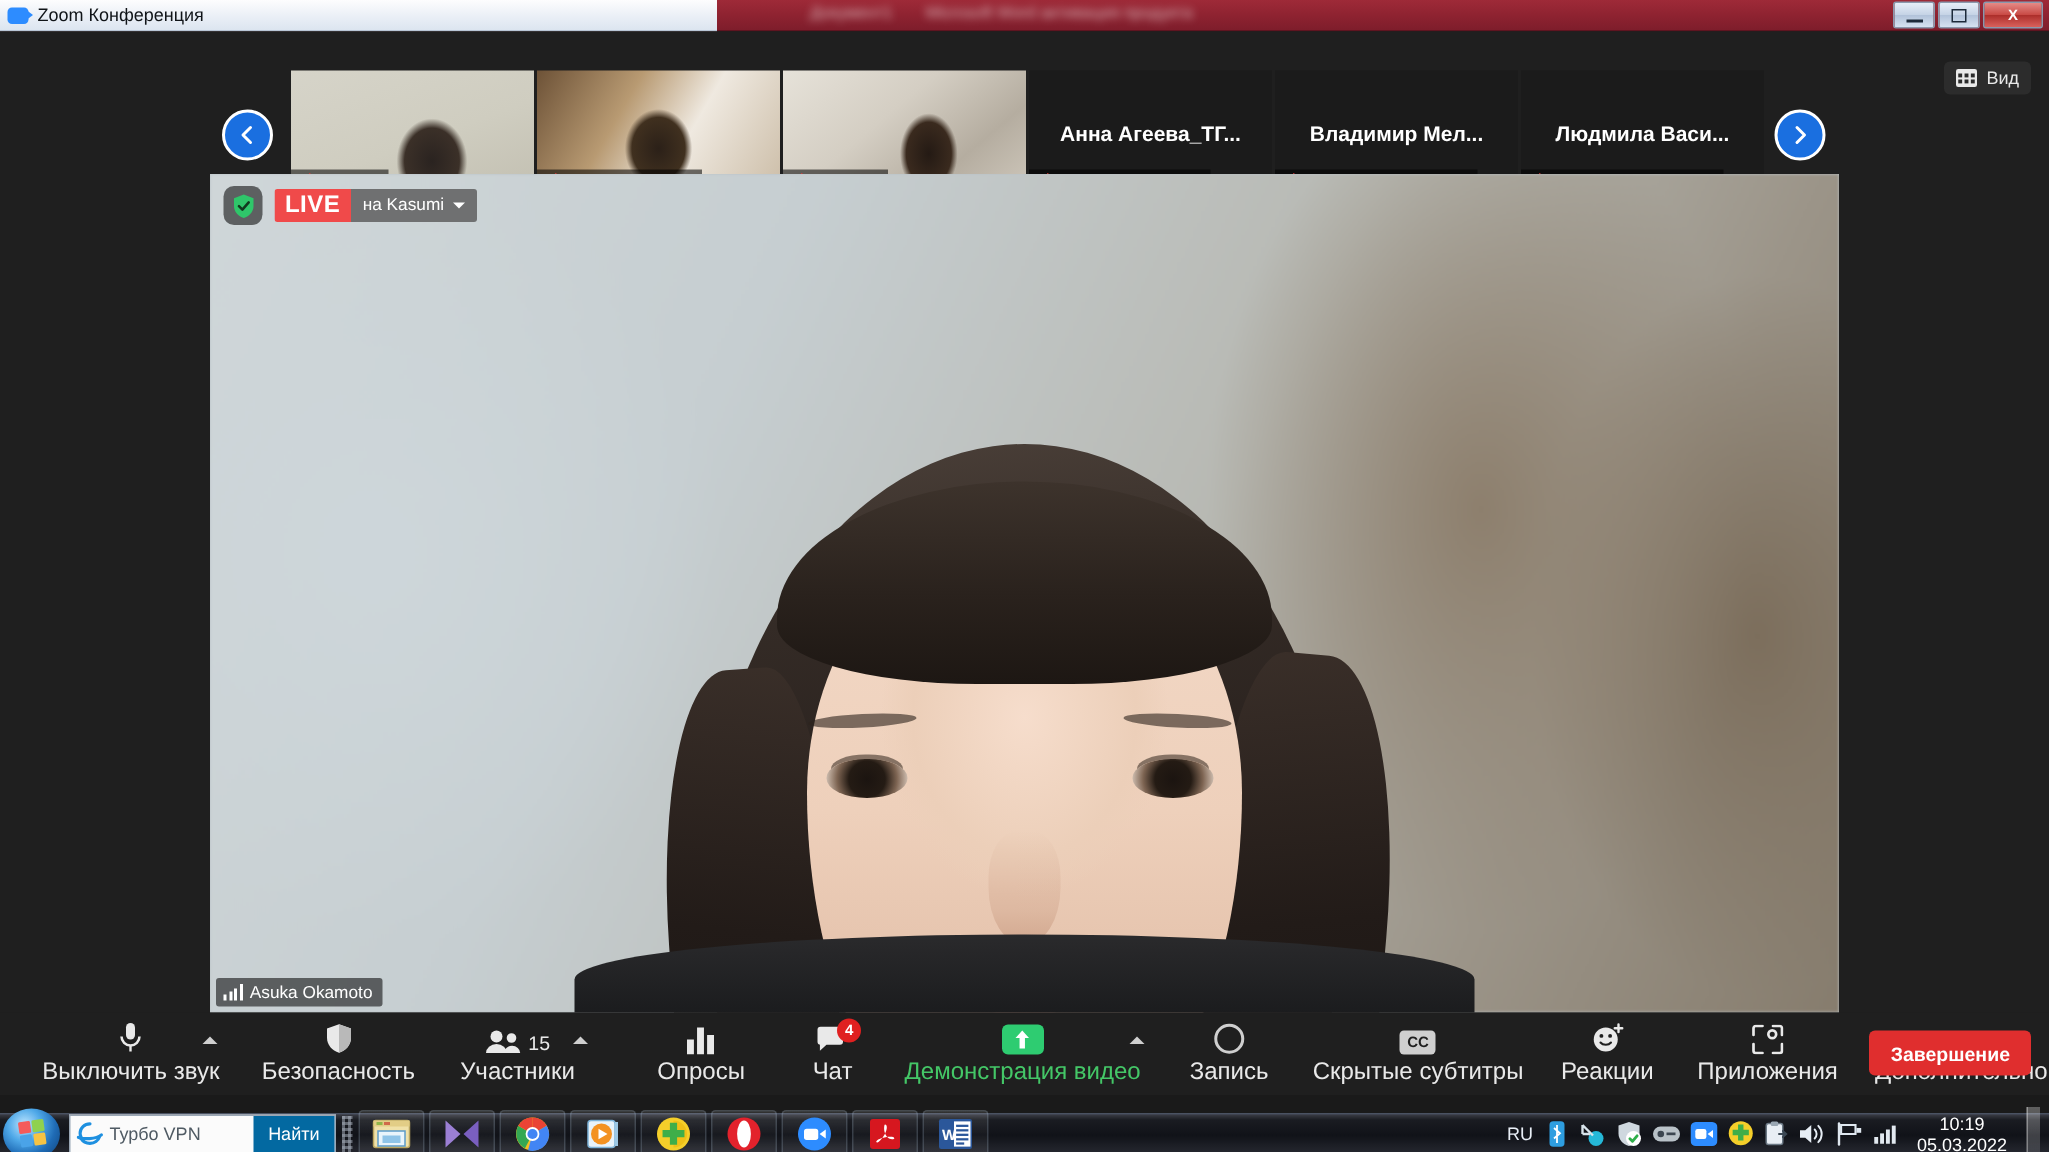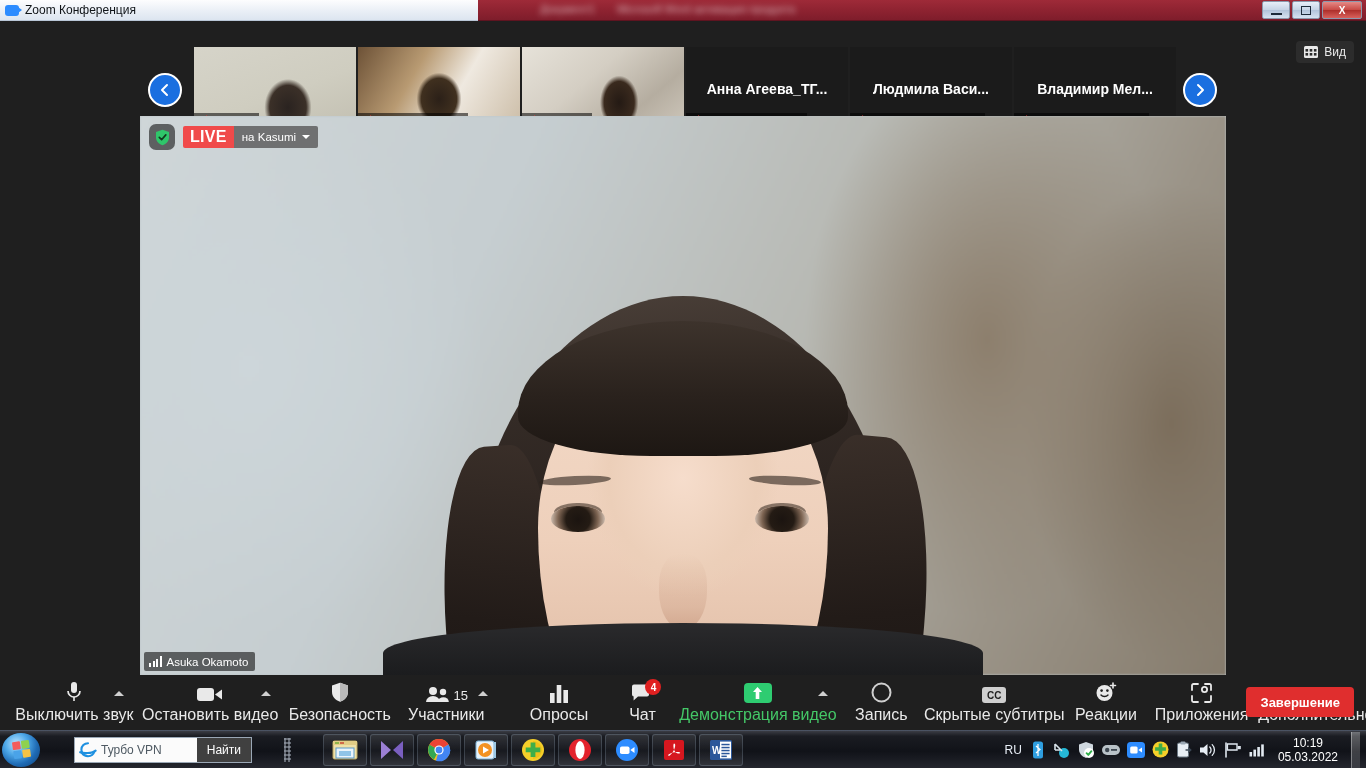--- a/index.html
+++ b/index.html
@@ -258,40 +258,40 @@
   }
   .cc-ico{
     width:24px;height:16px;border-radius:3px;background:#cfcfcf;color:#1f1f1f;
     font-size:10px;font-weight:bold;display:flex;align-items:center;justify-content:center;
   }
   .dots{ display:flex; gap:4px; align-items:center; }
   .dots i{ width:4px;height:4px;border-radius:50%;background:#cfcfcf;display:block; }
 
   
   .taskbar{
-    position:absolute; left:0; bottom:0; width:1366px; height:38px;
+    position:absolute; left:0; bottom:0; width:1366px; height:26px;
     background:linear-gradient(180deg,rgba(60,62,70,.96) 0%,rgba(26,28,34,.97) 14%,rgba(16,18,24,.98) 55%,rgba(36,38,46,.97) 100%);
     border-top:1px solid rgba(150,170,200,.35);
-    display:flex; align-items:center;gap:28px;
+    display:flex; align-items:center;
   }
   .start-orb{
     width:38px;height:34px;margin-left:2px;border-radius:50%;cursor:pointer;
     background:radial-gradient(circle at 38% 32%, #bfe6ff 0%, #4ea8e8 34%, #1f6bb5 62%, #0d3e74 100%);
     display:flex;align-items:center;justify-content:center;flex:none;
   }
   .orb-flag{ width:17px;height:17px;display:grid;grid-template-columns:1fr 1fr;grid-template-rows:1fr 1fr;gap:1.5px;transform:rotate(-8deg); }
   .orb-flag i{ display:block;border-radius:1px; }
   .vpn-box{
     margin-left:6px; width:178px; height:26px; background:#fbfbfb;
     display:flex; align-items:center; flex:none; border:1px solid #9aa7b5;
   }
   .vpn-ico{ width:22px;height:22px;margin-left:2px;display:flex;align-items:center;justify-content:center;flex:none; }
   .vpn-txt{ font-size:12px; color:#4f5a63; margin-left:2px; white-space:nowrap; }
   .vpn-find{
-    margin-left:auto; height:24px; background:#404040; color:#fff; font-size:12px;
+    margin-left:auto; height:24px; background:#0369a1; color:#fff; font-size:12px;
     padding:0 10px; display:flex; align-items:center; cursor:pointer;
   }
   .grip{ width:7px;height:24px;margin:0 4px;flex:none;
     background:repeating-linear-gradient(180deg, rgba(220,230,245,.55) 0 2px, transparent 2px 4px),
                repeating-linear-gradient(90deg, rgba(220,230,245,.55) 0 2px, transparent 2px 4px);
     background-size:4px 4px; opacity:.7; }
   .tb-apps{ display:flex; align-items:center; gap:3px; }
   .app-btn{
     width:44px;height:32px;border-radius:3px;cursor:pointer;
     border:1px solid rgba(170,190,215,.22);
@@ -391,42 +391,42 @@
               <rect x="3" y="1" width="5" height="7.5" rx="2.5" fill="#e23b3b"></rect>
               <path d="M1.6 7.2 a3.9 3.9 0 0 0 7.8 0" fill="none" stroke="#e23b3b" stroke-width="1.3"></path>
               <rect x="4.7" y="10.4" width="1.6" height="2.6" fill="#e23b3b"></rect>
               <line x1="1" y1="13.2" x2="10" y2="0.8" stroke="#e23b3b" stroke-width="1.5"></line>
             </svg>
             <span class="nm">Анна Агеева_ТГПУ</span>
           </div>
         </div>
 
         <div class="tile noavatar">
+          <div class="centername">Владимир Мел...</div>
+          <div class="namebar">
+            <svg class="micoff" viewBox="0 0 11 14">
+              <rect x="3" y="1" width="5" height="7.5" rx="2.5" fill="#e23b3b"></rect>
+              <path d="M1.6 7.2 a3.9 3.9 0 0 0 7.8 0" fill="none" stroke="#e23b3b" stroke-width="1.3"></path>
+              <rect x="4.7" y="10.4" width="1.6" height="2.6" fill="#e23b3b"></rect>
+              <line x1="1" y1="13.2" x2="10" y2="0.8" stroke="#e23b3b" stroke-width="1.5"></line>
+            </svg>
+            <span class="nm">Владимир Мельников</span>
+          </div>
+        </div>
+
+        <div class="tile noavatar">
           <div class="centername">Людмила Васи...</div>
           <div class="namebar">
             <svg class="micoff" viewBox="0 0 11 14">
               <rect x="3" y="1" width="5" height="7.5" rx="2.5" fill="#e23b3b"></rect>
               <path d="M1.6 7.2 a3.9 3.9 0 0 0 7.8 0" fill="none" stroke="#e23b3b" stroke-width="1.3"></path>
               <rect x="4.7" y="10.4" width="1.6" height="2.6" fill="#e23b3b"></rect>
               <line x1="1" y1="13.2" x2="10" y2="0.8" stroke="#e23b3b" stroke-width="1.5"></line>
             </svg>
             <span class="nm">Людмила Васильевна</span>
-          </div>
-        </div>
-
-        <div class="tile noavatar">
-          <div class="centername">Владимир Мел...</div>
-          <div class="namebar">
-            <svg class="micoff" viewBox="0 0 11 14">
-              <rect x="3" y="1" width="5" height="7.5" rx="2.5" fill="#e23b3b"></rect>
-              <path d="M1.6 7.2 a3.9 3.9 0 0 0 7.8 0" fill="none" stroke="#e23b3b" stroke-width="1.3"></path>
-              <rect x="4.7" y="10.4" width="1.6" height="2.6" fill="#e23b3b"></rect>
-              <line x1="1" y1="13.2" x2="10" y2="0.8" stroke="#e23b3b" stroke-width="1.5"></line>
-            </svg>
-            <span class="nm">Владимир Мельников</span>
           </div>
         </div>
 
       </div>
 
       <div class="nav-arrow next">
         <svg width="16" height="16" viewBox="0 0 16 16">
           <path d="M6 3 L11 8 L6 13" fill="none" stroke="#ffffff" stroke-width="2" stroke-linecap="round" stroke-linejoin="round"></path>
         </svg>
       </div>
@@ -497,30 +497,20 @@
           <svg width="16" height="22" viewBox="0 0 16 22">
             <rect x="5" y="1" width="6" height="11" rx="3" fill="#e9e9e9"></rect>
             <path d="M2 10 a6 6 0 0 0 12 0" fill="none" stroke="#e9e9e9" stroke-width="1.7"></path>
             <rect x="7.2" y="16" width="1.6" height="4" fill="#e9e9e9"></rect>
           </svg>
         </div>
         <span class="tb-lbl">Выключить звук</span>
         <span class="tb-caret" style="right:2px"></span>
       </div>
 
-      <div class="tb-item" style="margin-left:26px">
-        <div class="tb-ico">
-          <svg width="26" height="17" viewBox="0 0 26 17">
-            <rect x="0" y="2" width="17" height="13" rx="3" fill="#e9e9e9"></rect>
-            <path d="M18 8.5 L25 3.5 V13.5 Z" fill="#e9e9e9"></path>
-          </svg>
-        </div>
-        <span class="tb-lbl">Остановить видео</span>
-        <span class="tb-caret" style="right:-2px"></span>
-      </div>
 
       <div class="tb-item" style="margin-left:26px">
         <div class="tb-ico">
           <svg width="18" height="21" viewBox="0 0 18 21">
             <path d="M9 0.8 L17 3.6 V9.8 C17 14.6 13.6 18.4 9 19.8 C4.4 18.4 1 14.6 1 9.8 V3.6 Z" fill="#e9e9e9"></path>
             <path d="M9 0.8 L17 3.6 V9.8 C17 14.6 13.6 18.4 9 19.8 Z" fill="#b9b9b9"></path>
           </svg>
         </div>
         <span class="tb-lbl">Безопасность</span>
       </div>

